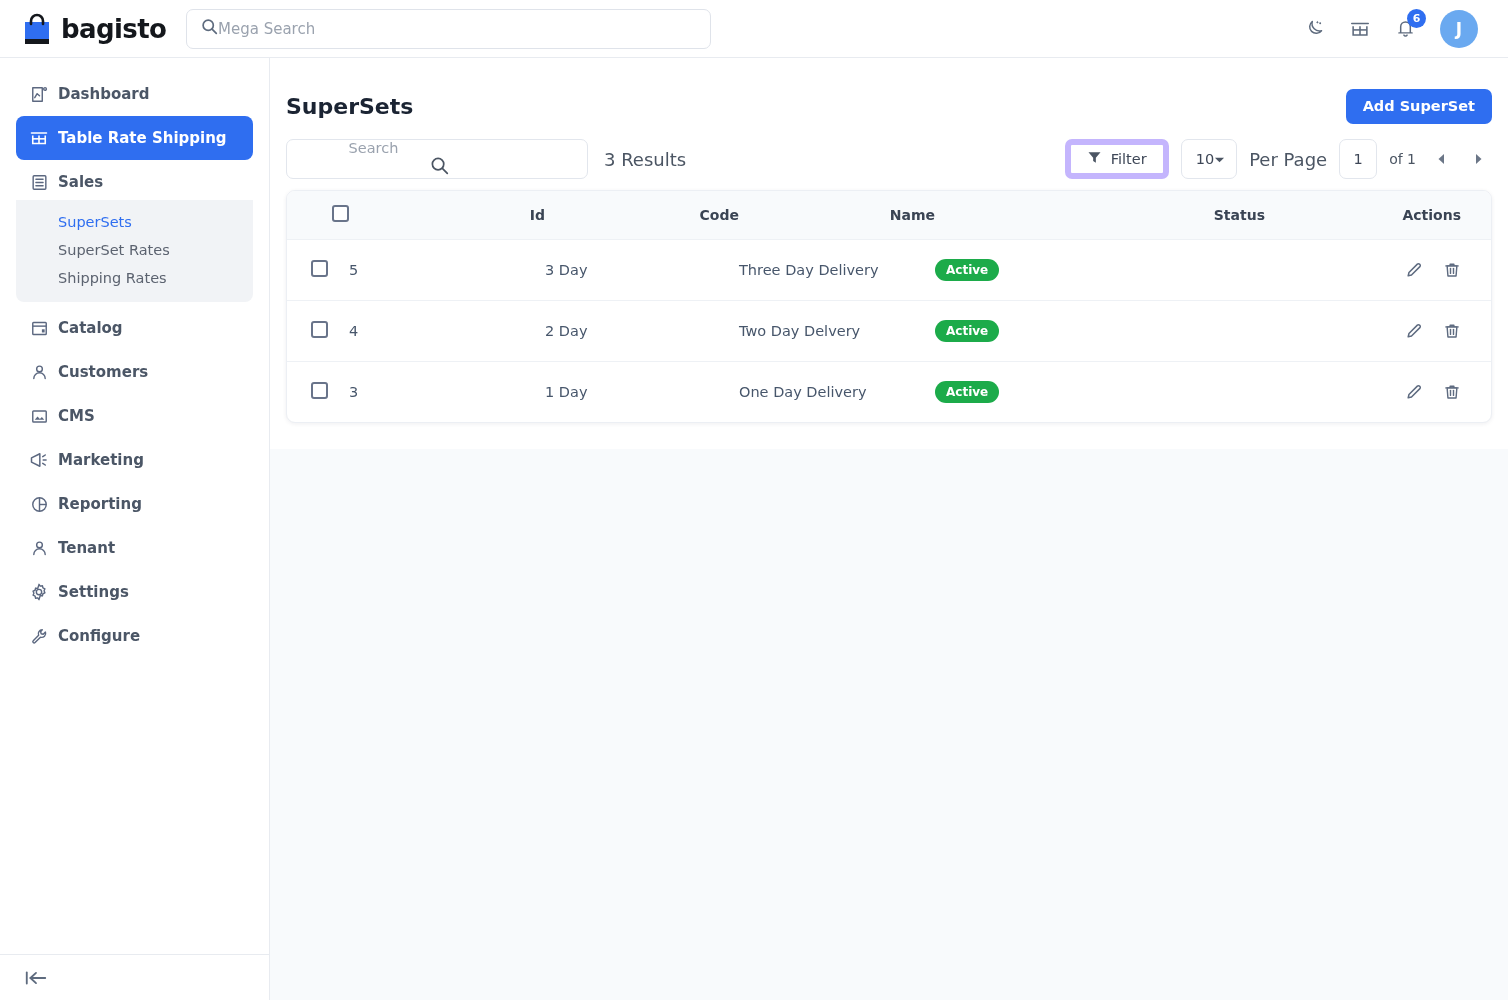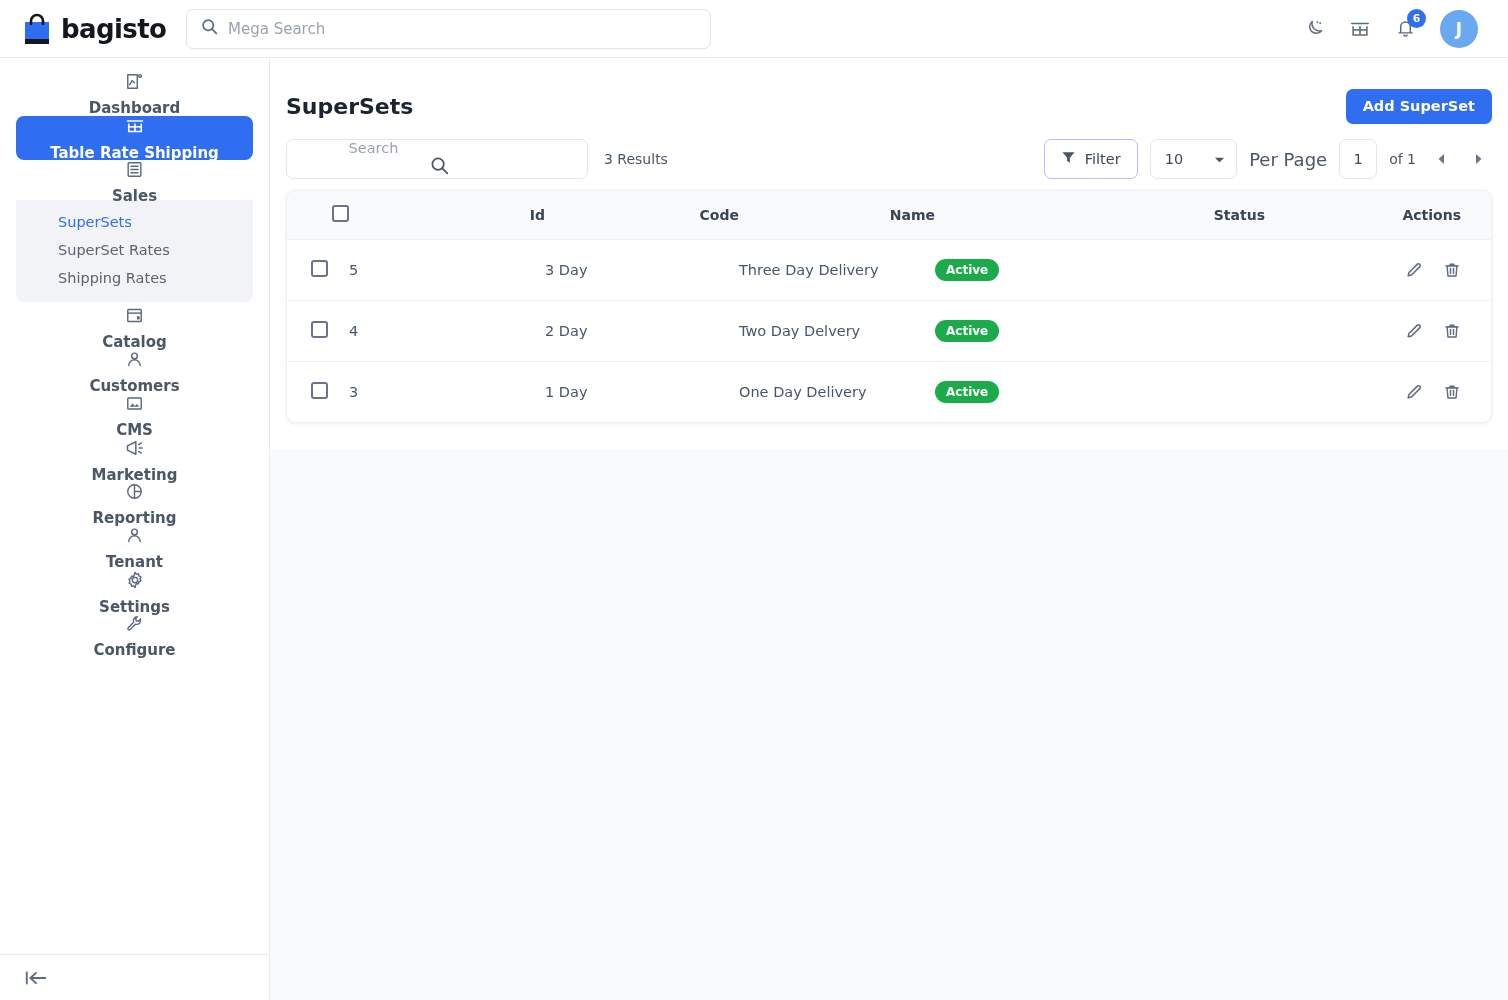--- a/index.html
+++ b/index.html
@@ -20,21 +20,21 @@
     padding: 0 22px 0 22px;
     position: relative; z-index: 20;
   }
   .brand { display: flex; align-items: center; gap: 9px; width: 146px; }
   .brand-mark { width: 30px; height: 32px; position: relative; }
   .brand-text { font-size: 26px; font-weight: 700; color: #14171c; letter-spacing: -0.6px; }
   .mega-search {
     margin-left: 18px;
     width: 525px; height: 40px;
     border: 1px solid #dfe3ea; border-radius: 7px;
-    display: flex; align-items: center; padding: 0 14px; gap: 10px;
+    display: flex; align-items: center; padding: 0 14px; 
     background: #fff;
   }
   .mega-search input {
     border: none; outline: none; flex: 1;
     font-size: 15px; color: #4b5563;
     font-family: inherit; background: transparent;
   }
   .mega-search input::placeholder { color: #9aa2ae; }
   .header-right { margin-left: auto; display: flex; align-items: center; gap: 24px; padding-right: 8px;}
   .hicon { color: #5e6b7e; cursor: pointer; display: flex; align-items: center; justify-content: center; }
@@ -63,21 +63,21 @@
     background: #ffffff;
     border-right: 1px solid #e8ebf0;
     display: flex; flex-direction: column;
     position: relative;
   }
   .nav { padding: 14px 16px 0 16px; flex: 1; overflow: hidden; }
   .nav-item {
     display: flex; align-items: center; gap: 8px;
     height: 44px; padding: 0 12px;
     border-radius: 8px; cursor: pointer;
-    color: #4b5666; font-size: 15px; font-weight: 700; flex-direction: column;
+    color: #4b5666; font-size: 15px; font-weight: 700;
   }
   .nav-item .ic { width: 22px; height: 22px; display: flex; align-items: center; justify-content: center; color: #5c6880; }
   .nav-item.active { background: #2f6ef0; color: #ffffff; }
   .nav-item.active .ic { color: #ffffff; }
   .submenu {
     background: #f1f3f6; border-radius: 0 0 8px 8px;
     margin-top: -4px; padding: 8px 0 10px 0;
   }
   .sub-item {
     height: 28px; display: flex; align-items: center;
@@ -113,33 +113,33 @@
     border: 1px solid #e2e6ed; border-radius: 7px;
     display: flex; align-items: center; padding: 0 12px 0 16px;
     background: #fff;
     flex-direction: column;
   }
   .search-box input {
     flex: 1; border: none; outline: none; background: transparent;
     font-size: 14.5px; color: #4b5563; font-family: inherit;
   }
   .search-box input::placeholder { color: #9aa2ae; }
-  .results-text { margin-left: 16px; font-size: 14px; color: #4b5563; }
+  .results-text { margin-left: 16px; font-size: 18px; color: #4b5563; }
 
   .toolbar-right { margin-left: auto; display: flex; align-items: center; gap: 12px; }
   .filter-btn {
     height: 40px; padding: 2px 16px;
-    border: 1px solid #c4b5fd; border-radius: 7px; background: #fff;
+    border: 6px solid #c4b5fd; border-radius: 7px; background: #fff;
     display: flex; align-items: center; gap: 9px;
     font-size: 14.5px; color: #3e4757; cursor: pointer; font-family: inherit;
   }
   .perpage-select {
     height: 40px; padding: 0 11px 0 14px;
     border: 1px solid #e2e6ed; border-radius: 7px; background: #fff;
-    display: flex; align-items: center; gap: 31px;
+    display: flex; align-items: center; gap: 0;
     font-size: 14.5px; color: #3e4757; cursor: pointer;
   }
   .perpage-label { font-size: 18px; color: #4b5563; }
   .page-input {
     width: 38px; height: 40px;
     border: 1px solid #e2e6ed; border-radius: 7px; background: #fff;
     display: flex; align-items: center; justify-content: center;
     font-size: 14.5px; color: #3e4757;
   }
   .of-label { font-size: 14px; color: #4b5563; }

